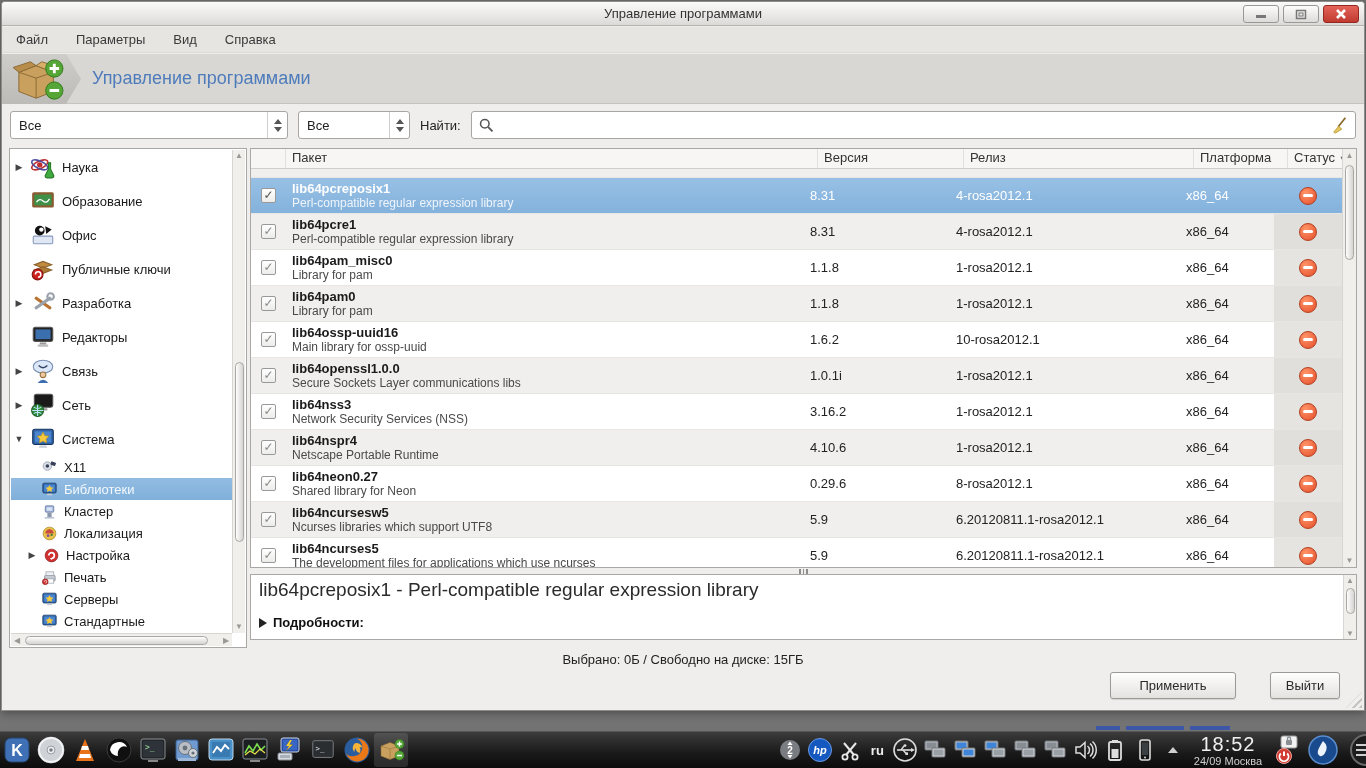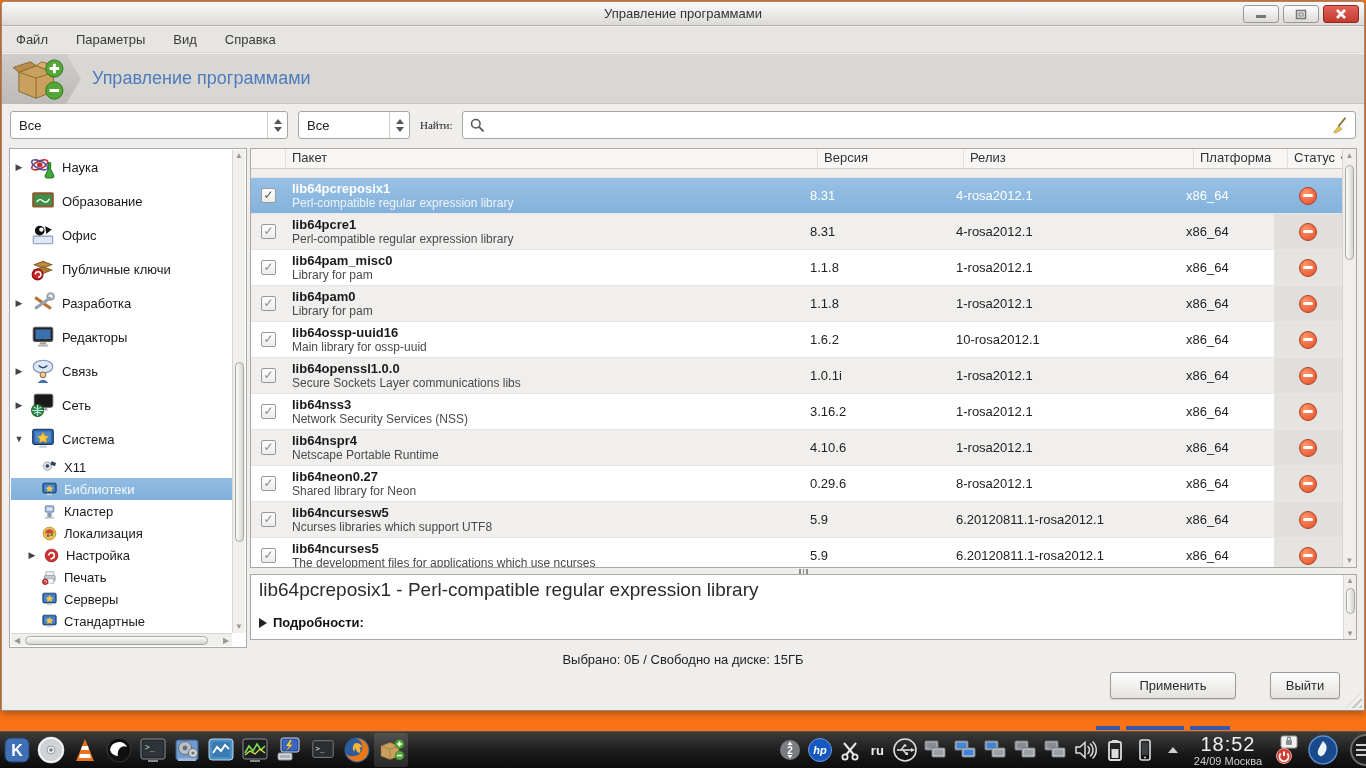--- a/index.html
+++ b/index.html
@@ -1,17 +1,17 @@
 <!DOCTYPE html>
 <html><head>
 <meta charset="utf-8">
 <style>
   * { margin:0; padding:0; box-sizing:border-box; }
   html,body { width:1366px; height:768px; overflow:hidden; font-family:"Liberation Sans", sans-serif; }
-  .screen { position:relative; width:1366px; height:768px; background:#f97316; overflow:hidden; }
+  .screen { position:relative; width:1366px; height:768px; background:#737373; overflow:hidden; }
 
   
   .window { position:absolute; left:1px; top:1px; width:1364px; height:710px;
             background:#efeeec; border:1px solid #8f8d8a; border-radius:4px 4px 0 0;
             box-shadow:0 2px 8px rgba(0,0,0,.35); overflow:hidden; }
 
   .titlebar { position:absolute; left:0; top:0; right:0; height:24px;
               background:linear-gradient(#fbfbfb,#dcdad7); border-bottom:1px solid #b5b3b0;
               display:flex; align-items:center; }
   .titlebar .title { flex:1; text-align:center; font-size:13px; color:#333; }
@@ -37,21 +37,21 @@
   .filterbar { position:absolute; left:0; top:102px; right:0; height:42px;
                display:flex; align-items:center; padding:0 8px; gap:10px; }
   .combo { height:28px; background:#fff; border:1px solid #a8a6a3; border-radius:3px;
            display:flex; align-items:center; font-size:13px; color:#222; }
   .combo .val { flex:1; padding:0 8px; }
   .combo .spin { width:20px; height:100%; border-left:1px solid #d0cecb; display:flex;
                  flex-direction:column; align-items:center; justify-content:center; gap:3px; }
   .tri-up { width:0; height:0; border-left:4px solid transparent; border-right:4px solid transparent; border-bottom:5px solid #555; }
   .tri-dn { width:0; height:0; border-left:4px solid transparent; border-right:4px solid transparent; border-top:5px solid #555; }
   .combo1 { width:278px; } .combo2 { width:112px; }
-  .find-label { font-size:11px; color:#222;font-family:Liberation Serif, serif; }
+  .find-label { font-size:13px; color:#222; }
   .searchbox { flex:1; height:28px; background:#fff; border:1px solid #a8a6a3; border-radius:3px;
                display:flex; align-items:center; padding:0 6px; gap:6px; }
   .searchbox input { flex:1; border:none; outline:none; font-size:13px; background:transparent; }
 
   
   .sidebar { position:absolute; left:7px; top:146px; width:238px; height:500px;
              background:#fff; border:1px solid #aaa8a5; overflow:hidden; }
   .side-list { position:absolute; left:1px; top:1px; right:14px; bottom:14px; overflow:hidden; }
   .srow { display:flex; align-items:center; height:34px; padding-left:3px; gap:6px; }
   .srow.sub { height:22px; padding-left:30px; }

